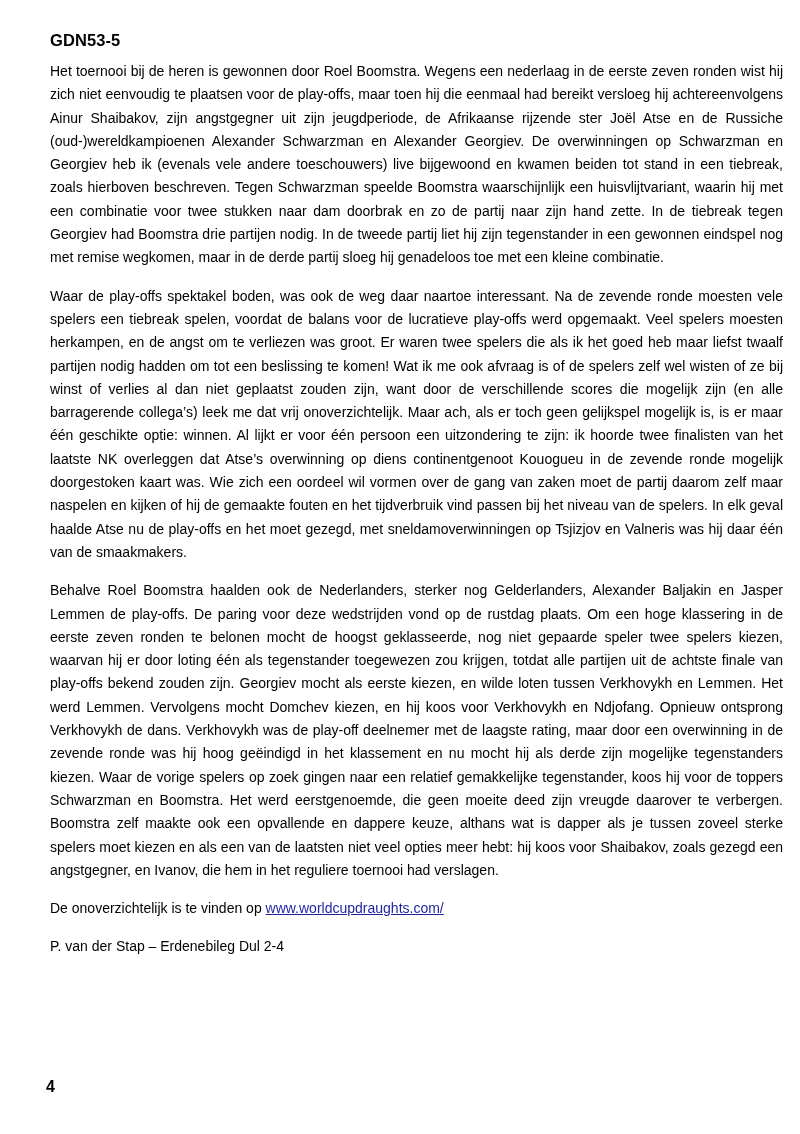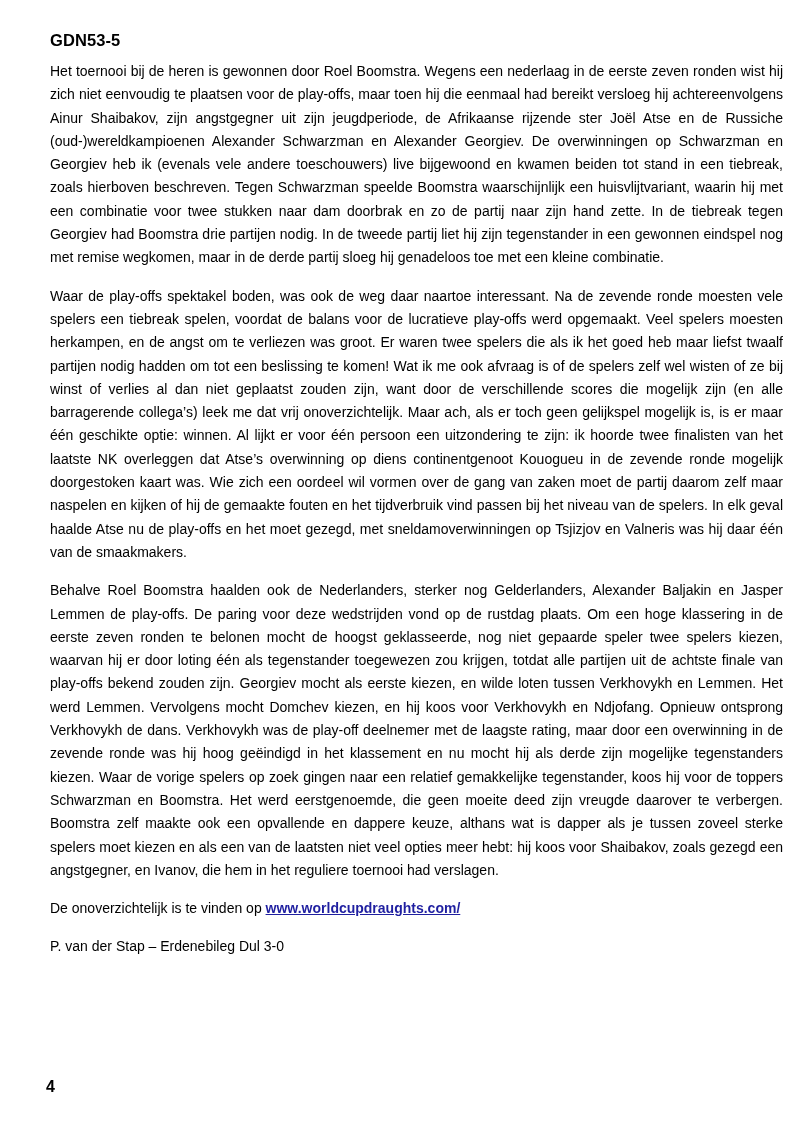--- a/index.html
+++ b/index.html
@@ -51,21 +51,20 @@
     hyphens: none;
     word-spacing: 0px;
   }
   p.para.nojustify {
     text-align: left;
   }
   a.ext-link {
     color: #1f1fa0;
     text-decoration: underline;
     text-underline-offset: 1px;
-    font-weight: bold;
   }
   .page-number {
     position: absolute;
     left: 30px;
     top: 1078px;
     font-size: 16px;
     font-weight: bold;
     line-height: 18px;
   }
 </style>
@@ -80,19 +79,19 @@
 
     <p class="para">Het toernooi bij de heren is gewonnen door Roel Boomstra. Wegens een nederlaag in de eerste zeven ronden wist hij zich niet eenvoudig te plaatsen voor de play-offs, maar toen hij die eenmaal had bereikt versloeg hij achtereenvolgens Ainur Shaibakov, zijn angstgegner uit zijn jeugdperiode, de Afrikaanse rijzende ster Joël Atse en de Russiche (oud-)wereldkampioenen Alexander Schwarzman en Alexander Georgiev. De overwinningen op Schwarzman en Georgiev heb ik (evenals vele andere toeschouwers) live bijgewoond en kwamen beiden tot stand in een tiebreak, zoals hierboven beschreven. Tegen Schwarzman speelde Boomstra waarschijnlijk een huisvlijtvariant, waarin hij met een combinatie voor twee stukken naar dam doorbrak en zo de partij naar zijn hand zette. In de tiebreak tegen Georgiev had Boomstra drie partijen nodig. In de tweede partij liet hij zijn tegenstander in een gewonnen eindspel nog met remise wegkomen, maar in de derde partij sloeg hij genadeloos toe met een kleine combinatie.</p>
 
     <p class="para">Waar de play-offs spektakel boden, was ook de weg daar naartoe interessant. Na de zevende ronde moesten vele spelers een tiebreak spelen, voordat de balans voor de lucratieve play-offs werd opgemaakt. Veel spelers moesten herkampen, en de angst om te verliezen was groot. Er waren twee spelers die als ik het goed heb maar liefst twaalf partijen nodig hadden om tot een beslissing te komen! Wat ik me ook afvraag is of de spelers zelf wel wisten of ze bij winst of verlies al dan niet geplaatst zouden zijn, want door de verschillende scores die mogelijk zijn (en alle barragerende collega’s) leek me dat vrij onoverzichtelijk. Maar ach, als er toch geen gelijkspel mogelijk is, is er maar één geschikte optie: winnen. Al lijkt er voor één persoon een uitzondering te zijn: ik hoorde twee finalisten van het laatste NK overleggen dat Atse’s overwinning op diens continentgenoot Kouogueu in de zevende ronde mogelijk doorgestoken kaart was. Wie zich een oordeel wil vormen over de gang van zaken moet de partij daarom zelf maar naspelen en kijken of hij de gemaakte fouten en het tijdverbruik vind passen bij het niveau van de spelers. In elk geval haalde Atse nu de play-offs en het moet gezegd, met sneldamoverwinningen op Tsjizjov en Valneris was hij daar één van de smaakmakers.</p>
 
     <p class="para">Behalve Roel Boomstra haalden ook de Nederlanders, sterker nog Gelderlanders, Alexander Baljakin en Jasper Lemmen de play-offs. De paring voor deze wedstrijden vond op de rustdag plaats. Om een hoge klassering in de eerste zeven ronden te belonen mocht de hoogst geklasseerde, nog niet gepaarde speler twee spelers kiezen, waarvan hij er door loting één als tegenstander toegewezen zou krijgen, totdat alle partijen uit de achtste finale van play-offs bekend zouden zijn. Georgiev mocht als eerste kiezen, en wilde loten tussen Verkhovykh en Lemmen. Het werd Lemmen. Vervolgens mocht Domchev kiezen, en hij koos voor Verkhovykh en Ndjofang. Opnieuw ontsprong Verkhovykh de dans. Verkhovykh was de play-off deelnemer met de laagste rating, maar door een overwinning in de zevende ronde was hij hoog geëindigd in het klassement en nu mocht hij als derde zijn mogelijke tegenstanders kiezen. Waar de vorige spelers op zoek gingen naar een relatief gemakkelijke tegenstander, koos hij voor de toppers Schwarzman en Boomstra. Het werd eerstgenoemde, die geen moeite deed zijn vreugde daarover te verbergen. Boomstra zelf maakte ook een opvallende en dappere keuze, althans wat is dapper als je tussen zoveel sterke spelers moet kiezen en als een van de laatsten niet veel opties meer hebt: hij koos voor Shaibakov, zoals gezegd een angstgegner, en Ivanov, die hem in het reguliere toernooi had verslagen.</p>
 
 
     <p class="para nojustify"><span>De onoverzichtelijk is te vinden op </span><a class="ext-link" href="#">www.worldcupdraughts.com/</a></p>
 
-    <p class="para nojustify">P. van der Stap – Erdenebileg  Dul 3-0</p>
+    <p class="para nojustify">P. van der Stap – Erdenebileg  Dul 2-4</p>
 
   </div>
 
   <div class="page-number">4</div>
 
 </div>
 
 </body></html>

